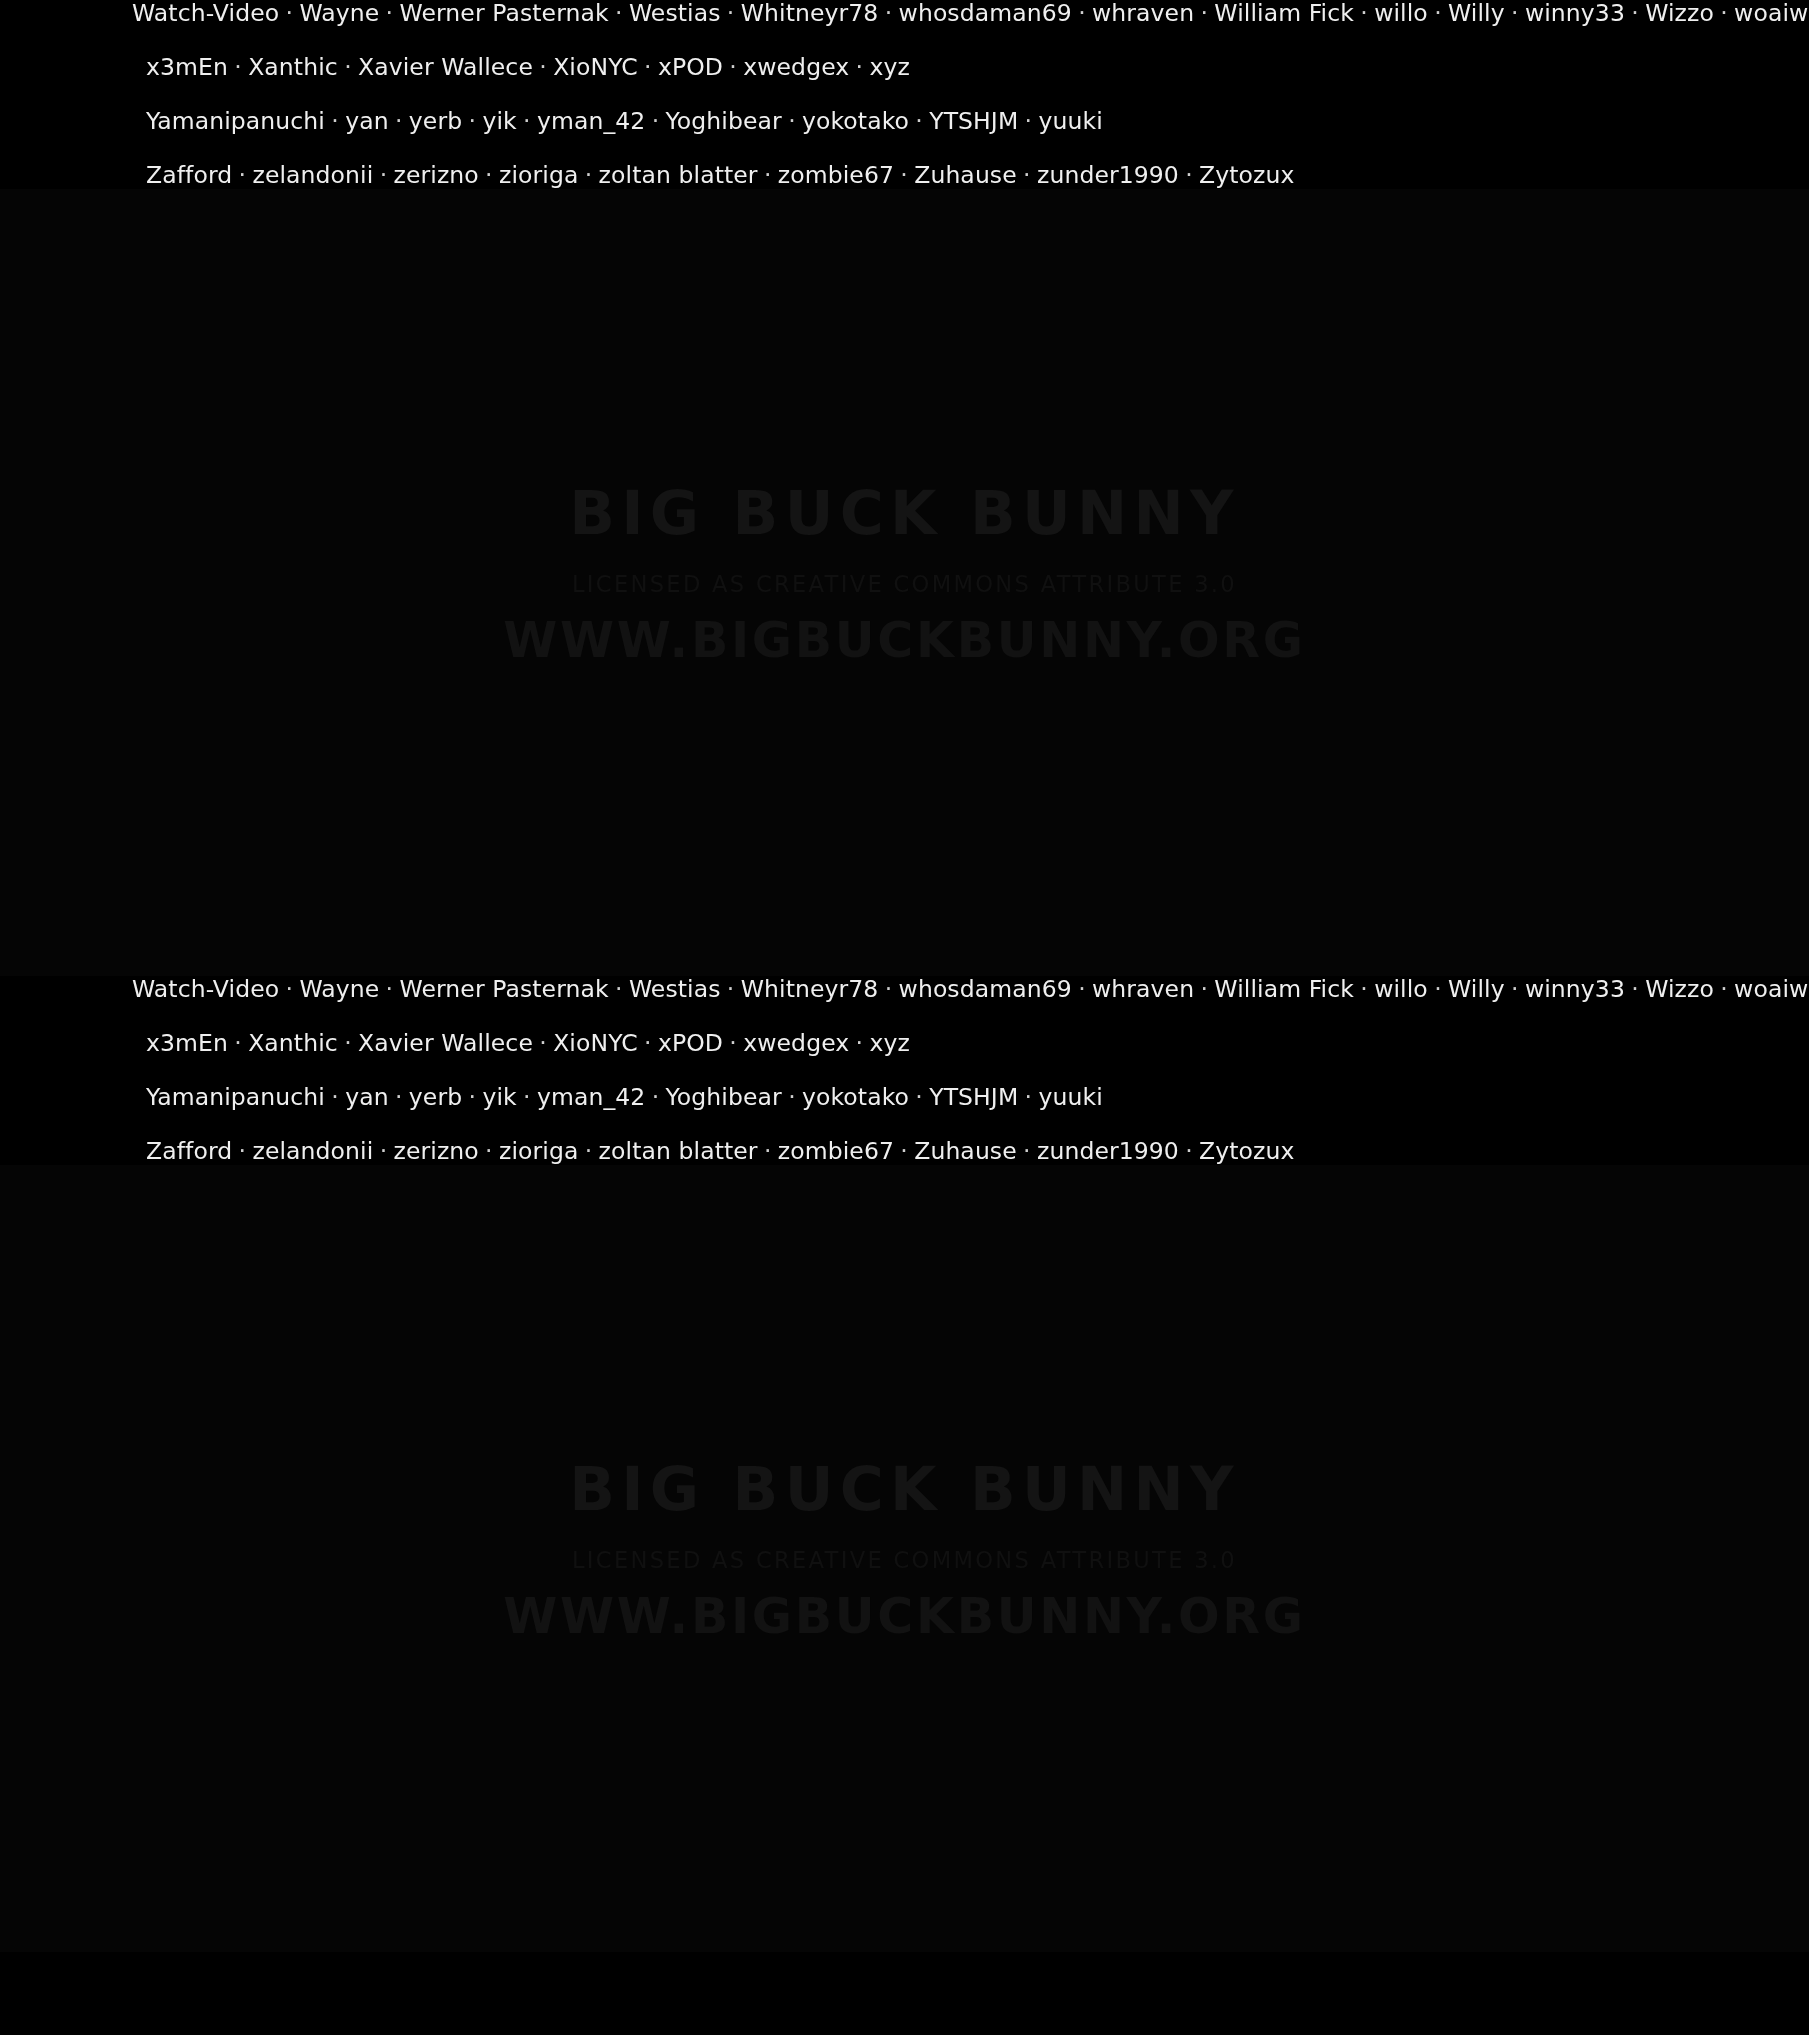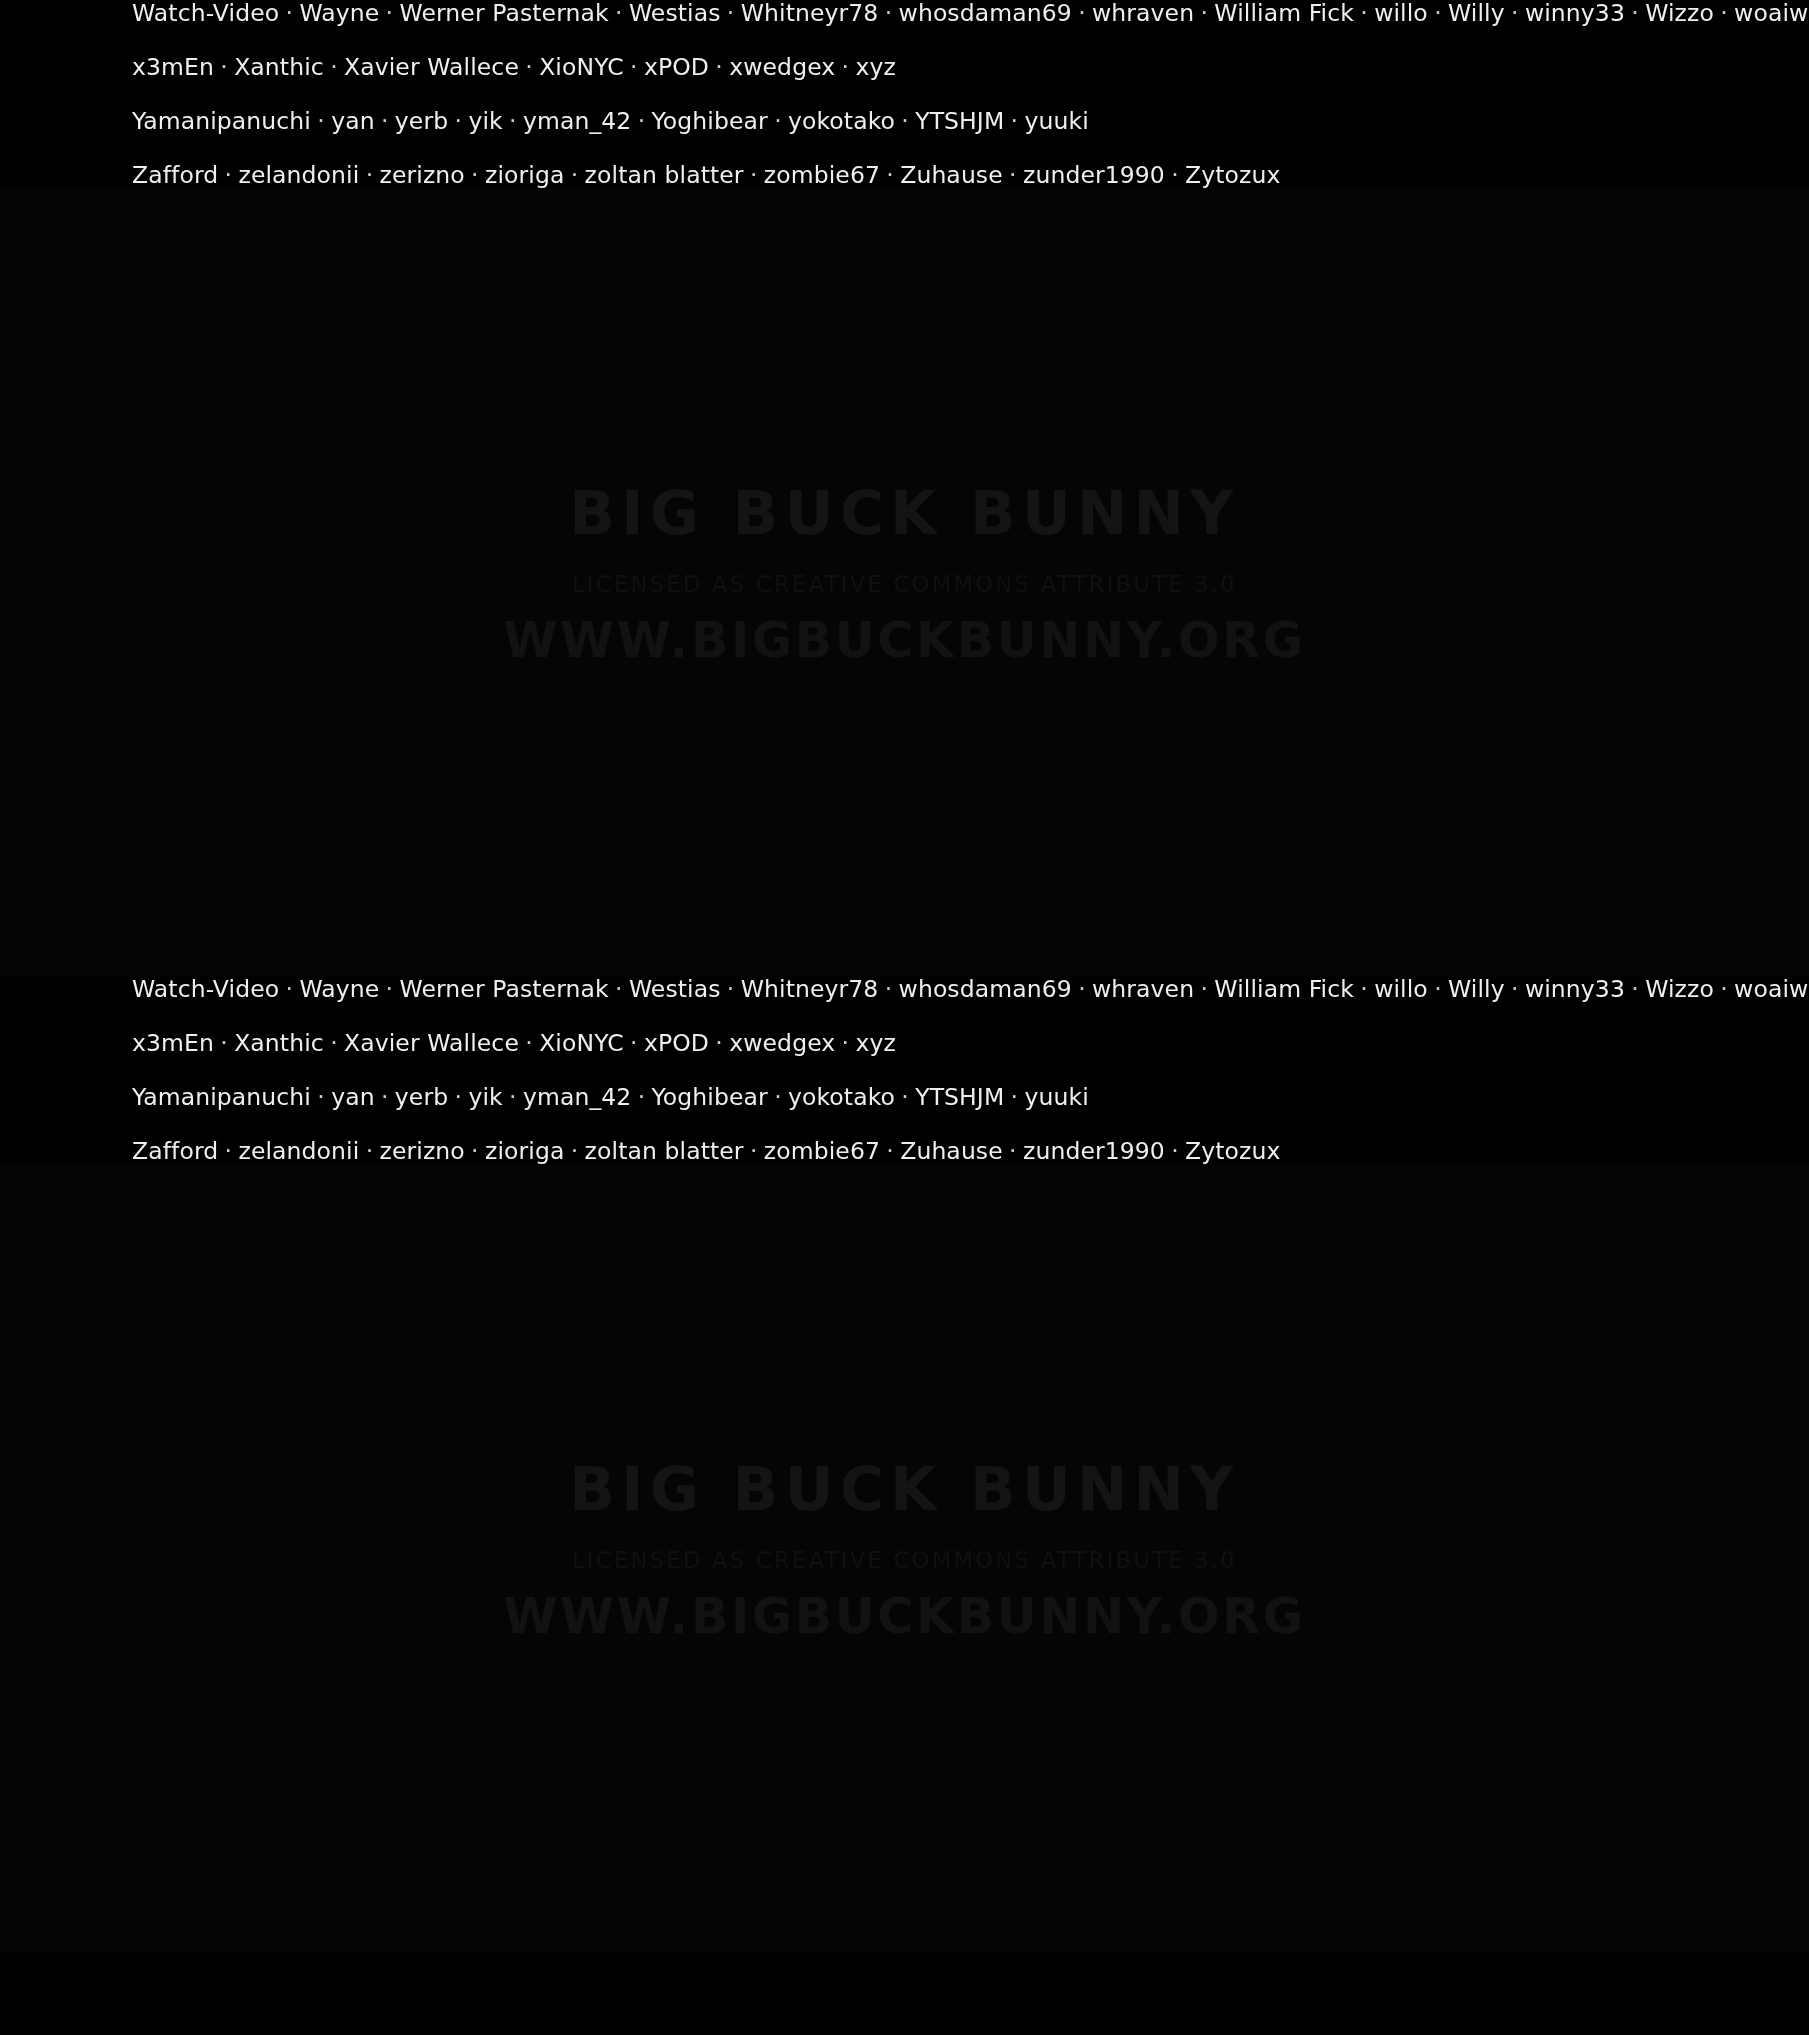--- a/index.html
+++ b/index.html
@@ -25,20 +25,21 @@
     font-size: 23.5px;
     line-height: 27px;
     letter-spacing: 0.1px;
     color: #efefef;
     max-width: 1547px;
     margin: 0;
     padding: 0;
   }
   .credit-line + .credit-line {
     margin-top: 27px;
+    margin-left: 14px;
   }
   .name {
     white-space: nowrap;
   }
   .sep {
     color: #cfcfcf;
     padding: 0 6.3px;
   }
   
   .bbb-card {

